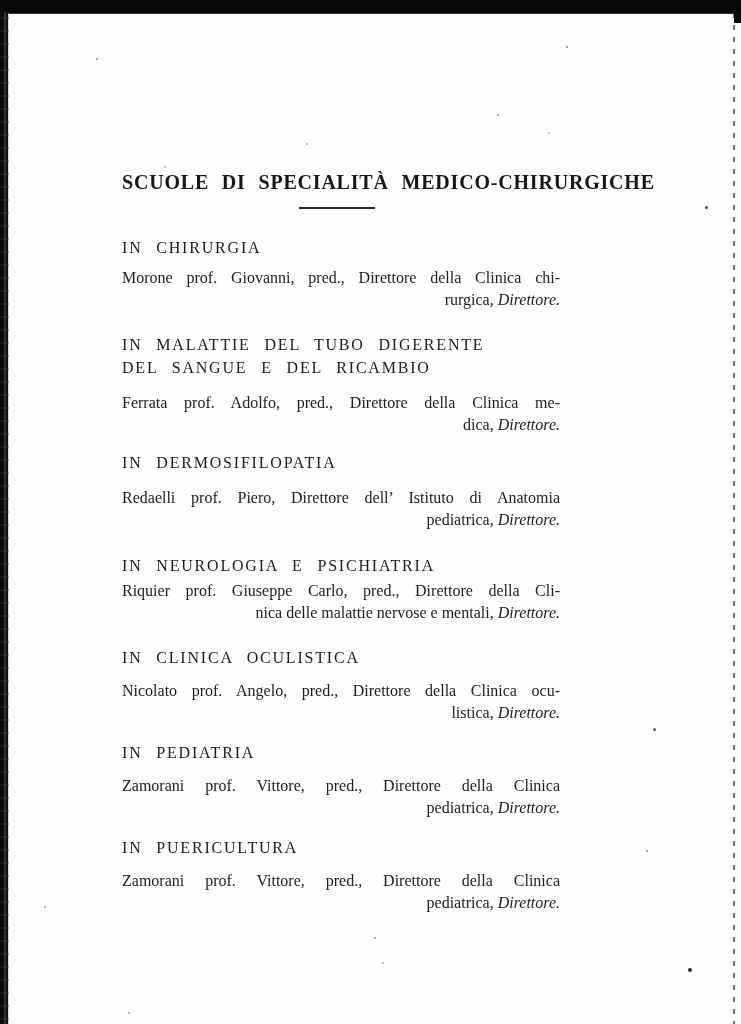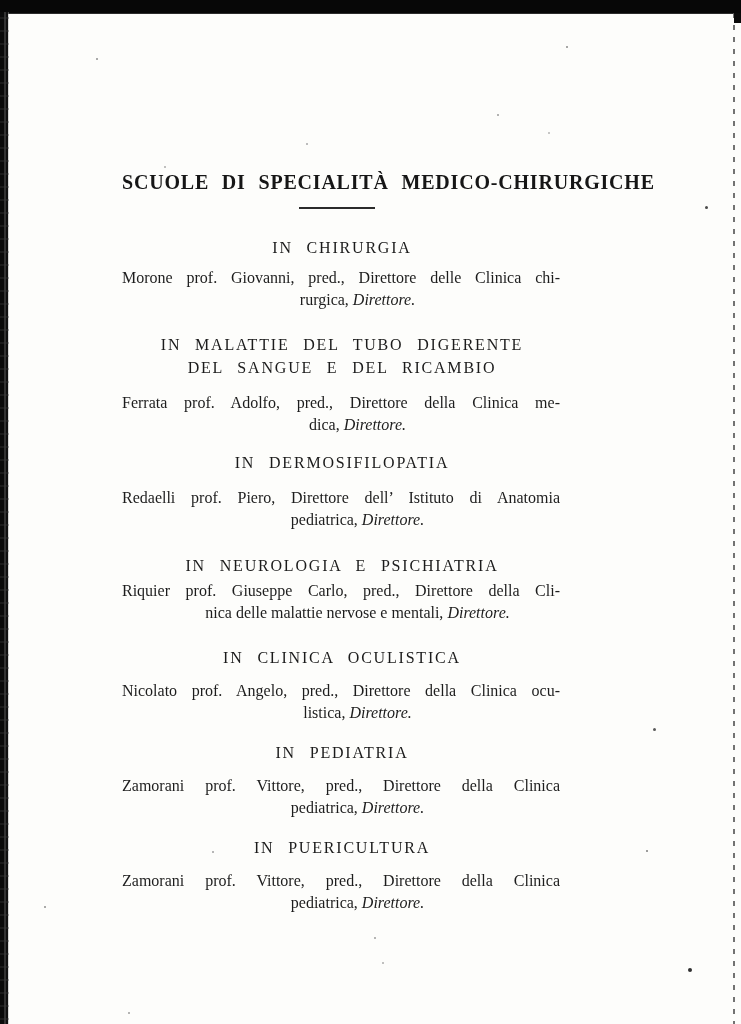--- a/index.html
+++ b/index.html
@@ -50,56 +50,56 @@
     letter-spacing: .8px; word-spacing: 7px;
     line-height: 21px;
     color: #161616;
   }
   .title-rule {
     position: absolute; top: 207px; left: 299px; width: 76px; height: 2px;
     background: #2b2b2b;
   }
   .heading {
     position: absolute; left: 122px; width: 440px;
-    text-align: center; white-space: nowrap;
+    text-align: left; white-space: nowrap;
     font-size: 16px; font-weight: normal;
     letter-spacing: 1.8px; word-spacing: 8px;
     line-height: 19px;
     color: #1b1b1b;
   }
   .entry-l1 {
     position: absolute; left: 122px; width: 438px;
     font-size: 16px; line-height: 19px;
     text-align: justify;
     text-align-last: justify;
   }
   .entry-l2 {
     position: absolute; left: 155px; width: 405px;
     font-size: 16px; line-height: 19px;
-    text-align: center;
+    text-align: right;
   }
   .entry-l1 b { font-weight: normal; }
   .entry-l2 i { font-style: italic; }
   .speck { position: absolute; border-radius: 50%; }
 </style>
 </head>
 <body>
 
 <div class="page">
   <div class="edge-top"></div>
   <div class="edge-left"></div>
   <div class="edge-right"></div>
   <div class="corner-blob"></div>
 
   <h1 class="title">SCUOLE DI SPECIALITÀ MEDICO-CHIRURGICHE</h1>
   <div class="title-rule"></div>
 
   <div id="sections">
       <div class="heading" style="top: 238px;">IN CHIRURGIA</div>
-      <div class="entry-l1" style="top: 268px;"><b>Morone</b><span> prof. Giovanni, pred., Direttore delle Clinica chi-</span></div>
+      <div class="entry-l1" style="top: 268px;"><b>Morone</b><span> prof. Giovanni, pred., Direttore della Clinica chi-</span></div>
       <div class="entry-l2" style="top: 290px;"><span>rurgica, </span><i>Direttore.</i></div>
       <div class="heading" style="top: 335px;">IN MALATTIE DEL TUBO DIGERENTE</div>
       <div class="heading" style="top: 358px;">DEL SANGUE E DEL RICAMBIO</div>
       <div class="entry-l1" style="top: 393px;"><b>Ferrata</b><span> prof. Adolfo, pred., Direttore della Clinica me-</span></div>
       <div class="entry-l2" style="top: 415px;"><span>dica, </span><i>Direttore.</i></div>
       <div class="heading" style="top: 453px;">IN DERMOSIFILOPATIA</div>
       <div class="entry-l1" style="top: 488px;"><b>Redaelli</b><span> prof. Piero, Direttore dell’ Istituto di Anatomia</span></div>
       <div class="entry-l2" style="top: 510px;"><span>pediatrica, </span><i>Direttore.</i></div>
       <div class="heading" style="top: 520px; margin-top: 36px;">IN NEUROLOGIA E PSICHIATRIA</div>
       <div class="entry-l1" style="top: 581px;"><b>Riquier</b><span> prof. Giuseppe Carlo, pred., Direttore della Cli-</span></div>

